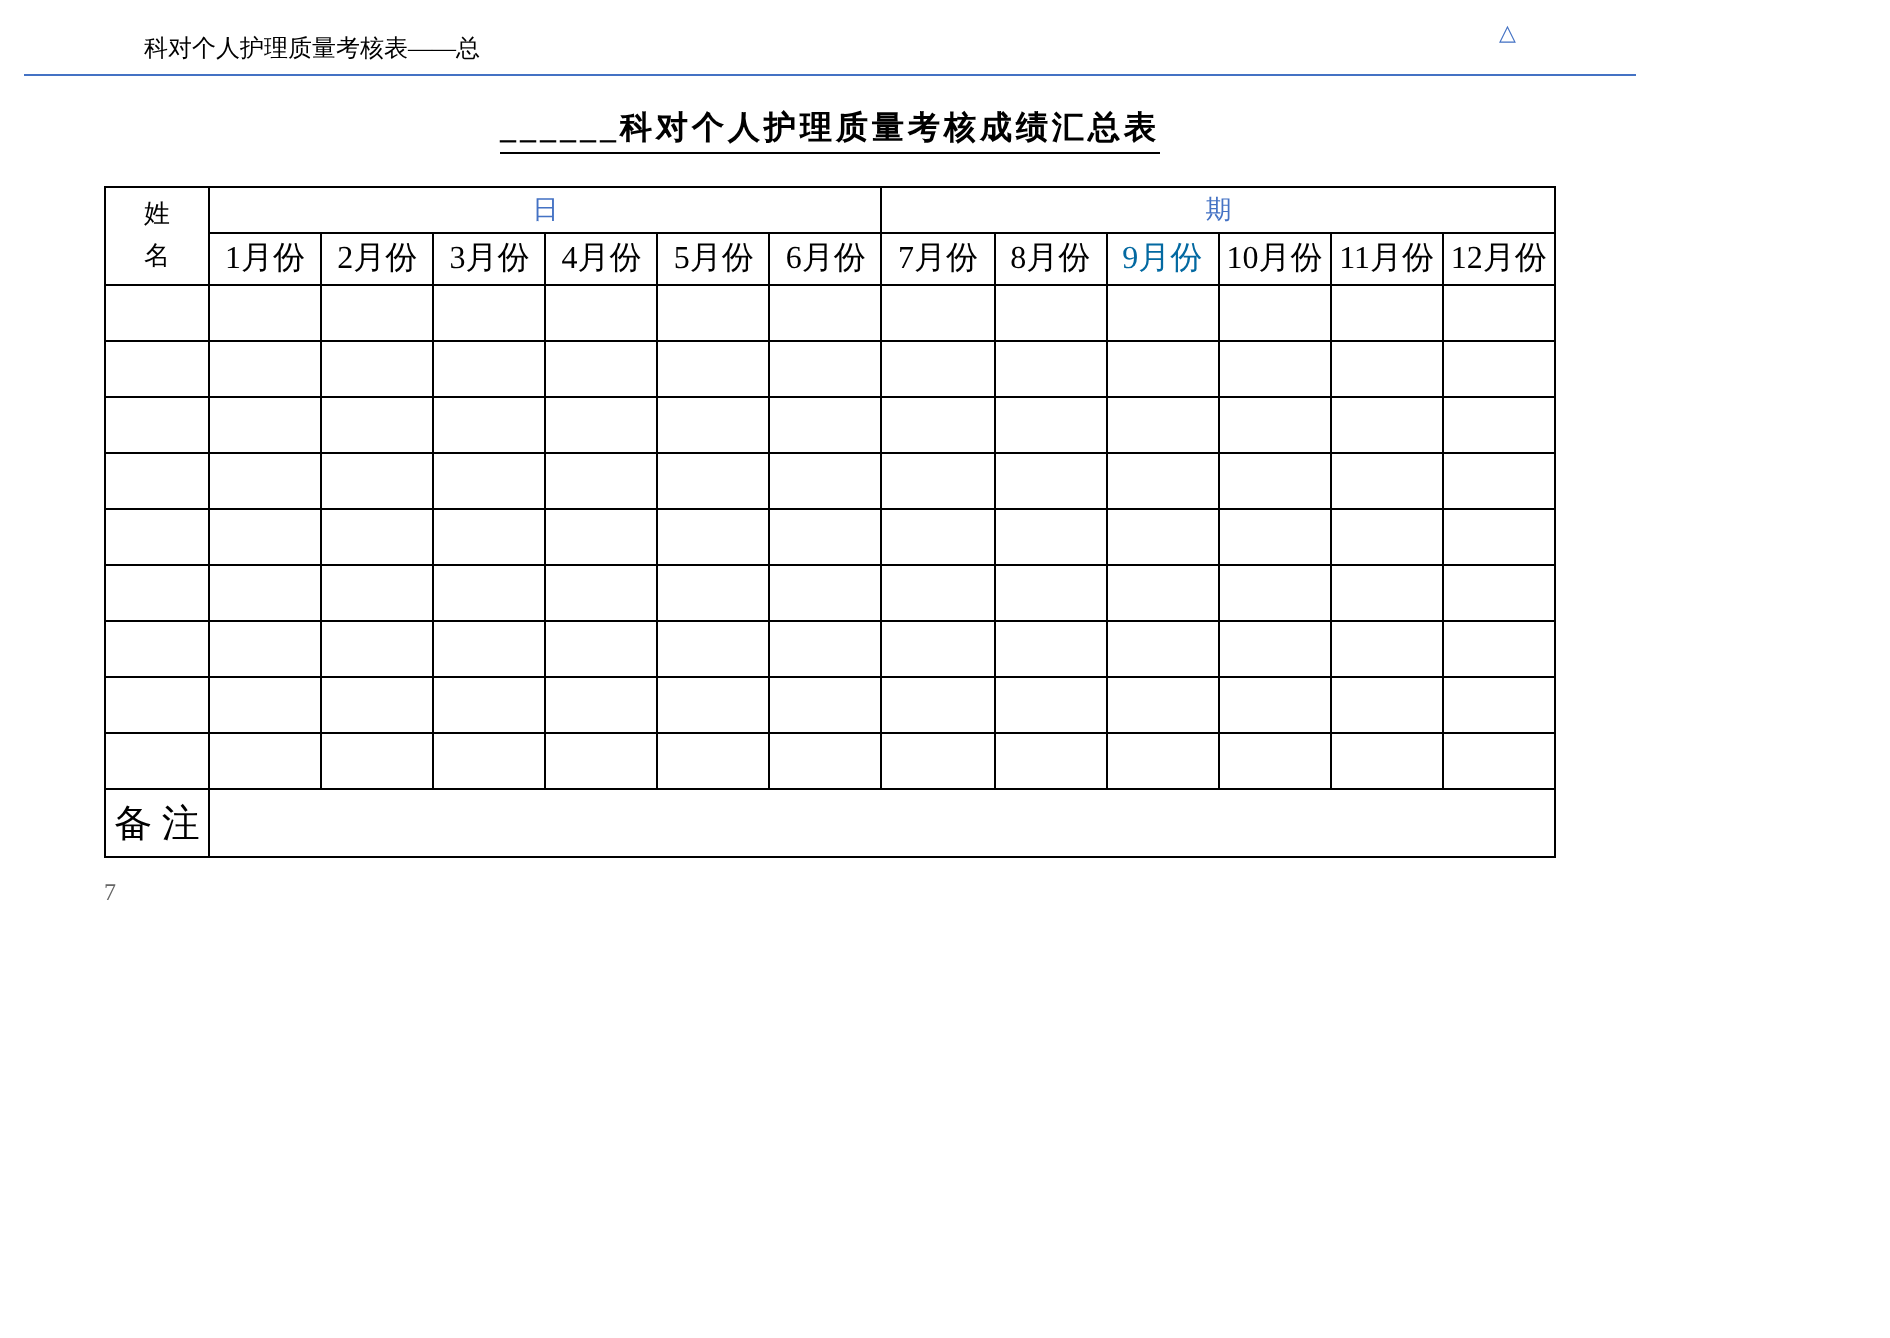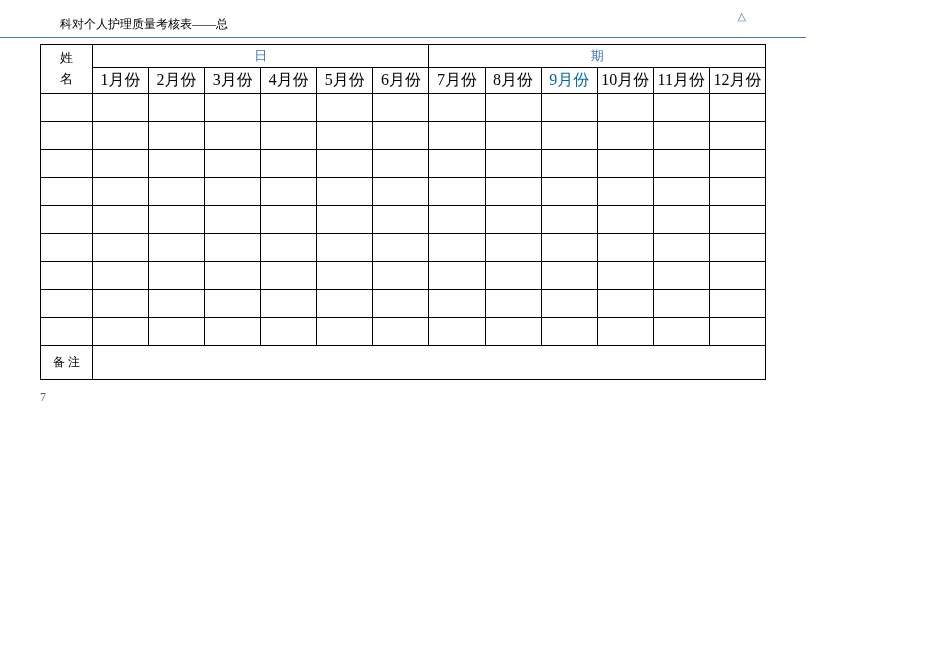--- a/index.html
+++ b/index.html
@@ -17,20 +17,21 @@
       min-height: 669px;
       padding: 0;
     }
 
     .page {
       width: 806px;
       min-height: 669px;
       background: #fff;
       padding: 10px 0 20px 0;
       position: relative;
+      margin-left: 12px;
     }
 
     .breadcrumb-bar {
       display: flex;
       align-items: center;
       padding: 6px 60px 4px 60px;
       border-bottom: 1px solid #4472c4;
       margin-bottom: 6px;
     }
 
@@ -109,21 +110,21 @@
       font-size: 13px;
       line-height: 1.6;
     }
 
     .data-row td {
       height: 28px;
     }
 
     .beichu-row td {
       height: 34px;
-      font-size: 12px;
+      font-size: 19px;
     }
 
     .beichu-label {
       text-align: center;
       font-size: 13px;
     }
 
     .page-num {
       margin-top: 10px;
       padding-left: 40px;
@@ -136,20 +137,25 @@
 
 <div class="page">
 
   <div class="breadcrumb-bar">
     <span class="breadcrumb-text">科对个人护理质量考核表——总</span>
     <span class="page-indicator" style="position:absolute;right:60px;top:10px;">△</span>
   </div>
 
   <div class="content-area">
 
+    <div class="main-title">
+      <span class="title-underline">
+        <span>______</span><span>科对个人护理质量考核成绩汇总表</span>
+      </span>
+    </div>
 
     <div class="table-wrapper">
       <table>
 
         <thead>
           <tr>
             <td class="col-name" rowspan="2">
               <div class="name-cell">
                 <div>姓</div>
                 <div>名</div>

